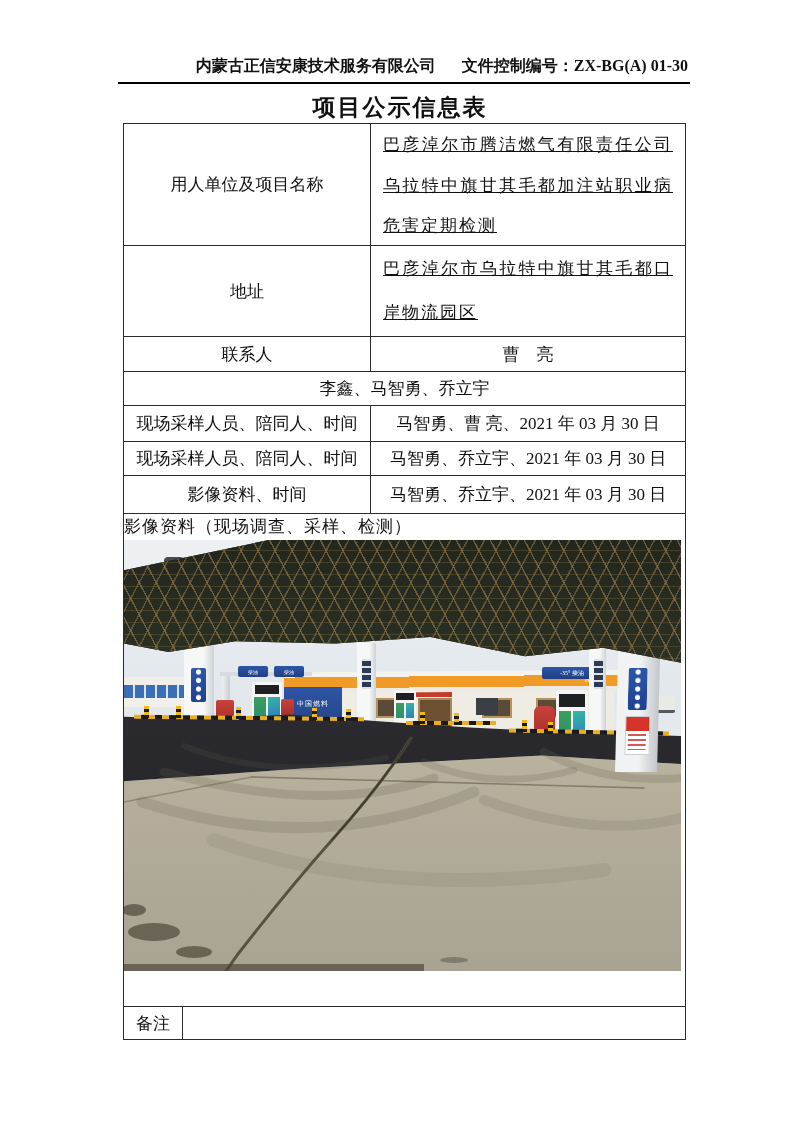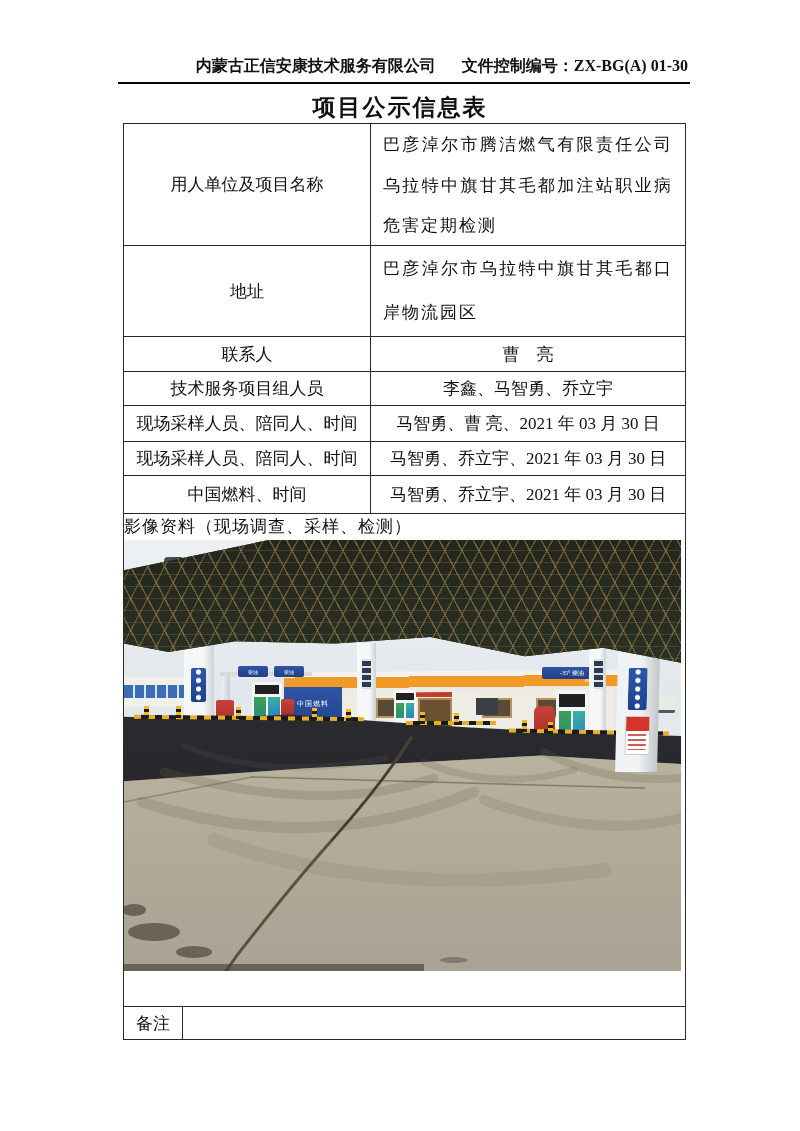--- a/index.html
+++ b/index.html
@@ -26,21 +26,21 @@
   }
   .trow{display:flex;border-bottom:1px solid #2a2a2a;}
   .tlabel{
     width:246px;flex:0 0 246px;border-right:1px solid #2a2a2a;
     display:flex;align-items:center;justify-content:center;text-align:left;
     font-weight:500;
   }
   .tvalue{flex:1;display:flex;align-items:center;justify-content:center;text-align:center;}
   .tvalue.just{
     justify-content:flex-start;text-align:justify;display:block;
-    padding:0 12px;letter-spacing:2px;
+    padding:0 12px;letter-spacing:2px;text-decoration:underline;
   }
   .h-r1{height:121px;} .h-r1 .tvalue{line-height:40.5px;padding-top:1px;}
   .h-r2{height:90px;}  .h-r2 .tvalue{line-height:44px;padding-top:1px;}
   .h-r3{height:34px;} .h-r4{height:33px;} .h-r5{height:35px;} .h-r6{height:33px;} .h-r7{height:37px;}
   .img-row{border-bottom:1px solid #2a2a2a;}
   .img-caption{height:26px;line-height:25px;text-align:left;letter-spacing:1px;}
   .remark-row{display:flex;height:32px;}
   .remark-label{
     width:58px;flex:0 0 58px;border-right:1px solid #2a2a2a;
     display:flex;align-items:center;justify-content:center;
@@ -154,36 +154,35 @@
     <div class="tlabel">地址</div>
     <div class="tvalue just">巴彦淖尔市乌拉特中旗甘其毛都口岸物流园区</div>
   </div>
 
   <div class="trow h-r3">
     <div class="tlabel">联系人</div>
     <div class="tvalue">曹　亮</div>
   </div>
 
   <div class="trow h-r4">
-    <div class="tlabel">技术服务项目组人员</div>
     <div class="tvalue">李鑫、马智勇、乔立宇</div>
   </div>
 
   <div class="trow h-r5">
     <div class="tlabel">现场采样人员、陪同人、时间</div>
     <div class="tvalue">马智勇、曹 亮、2021 年 03 月 30 日</div>
   </div>
 
   <div class="trow h-r6">
     <div class="tlabel">现场采样人员、陪同人、时间</div>
     <div class="tvalue">马智勇、乔立宇、2021 年 03 月 30 日</div>
   </div>
 
   <div class="trow h-r7">
-    <div class="tlabel">中国燃料、时间</div>
+    <div class="tlabel">影像资料、时间</div>
     <div class="tvalue">马智勇、乔立宇、2021 年 03 月 30 日</div>
   </div>
 
   <div class="img-row">
     <div class="img-caption">影像资料（现场调查、采样、检测）</div>
 
     <div class="photo">
       <div class="bg-bldg-left">
         <div class="glass"></div>
       </div>

